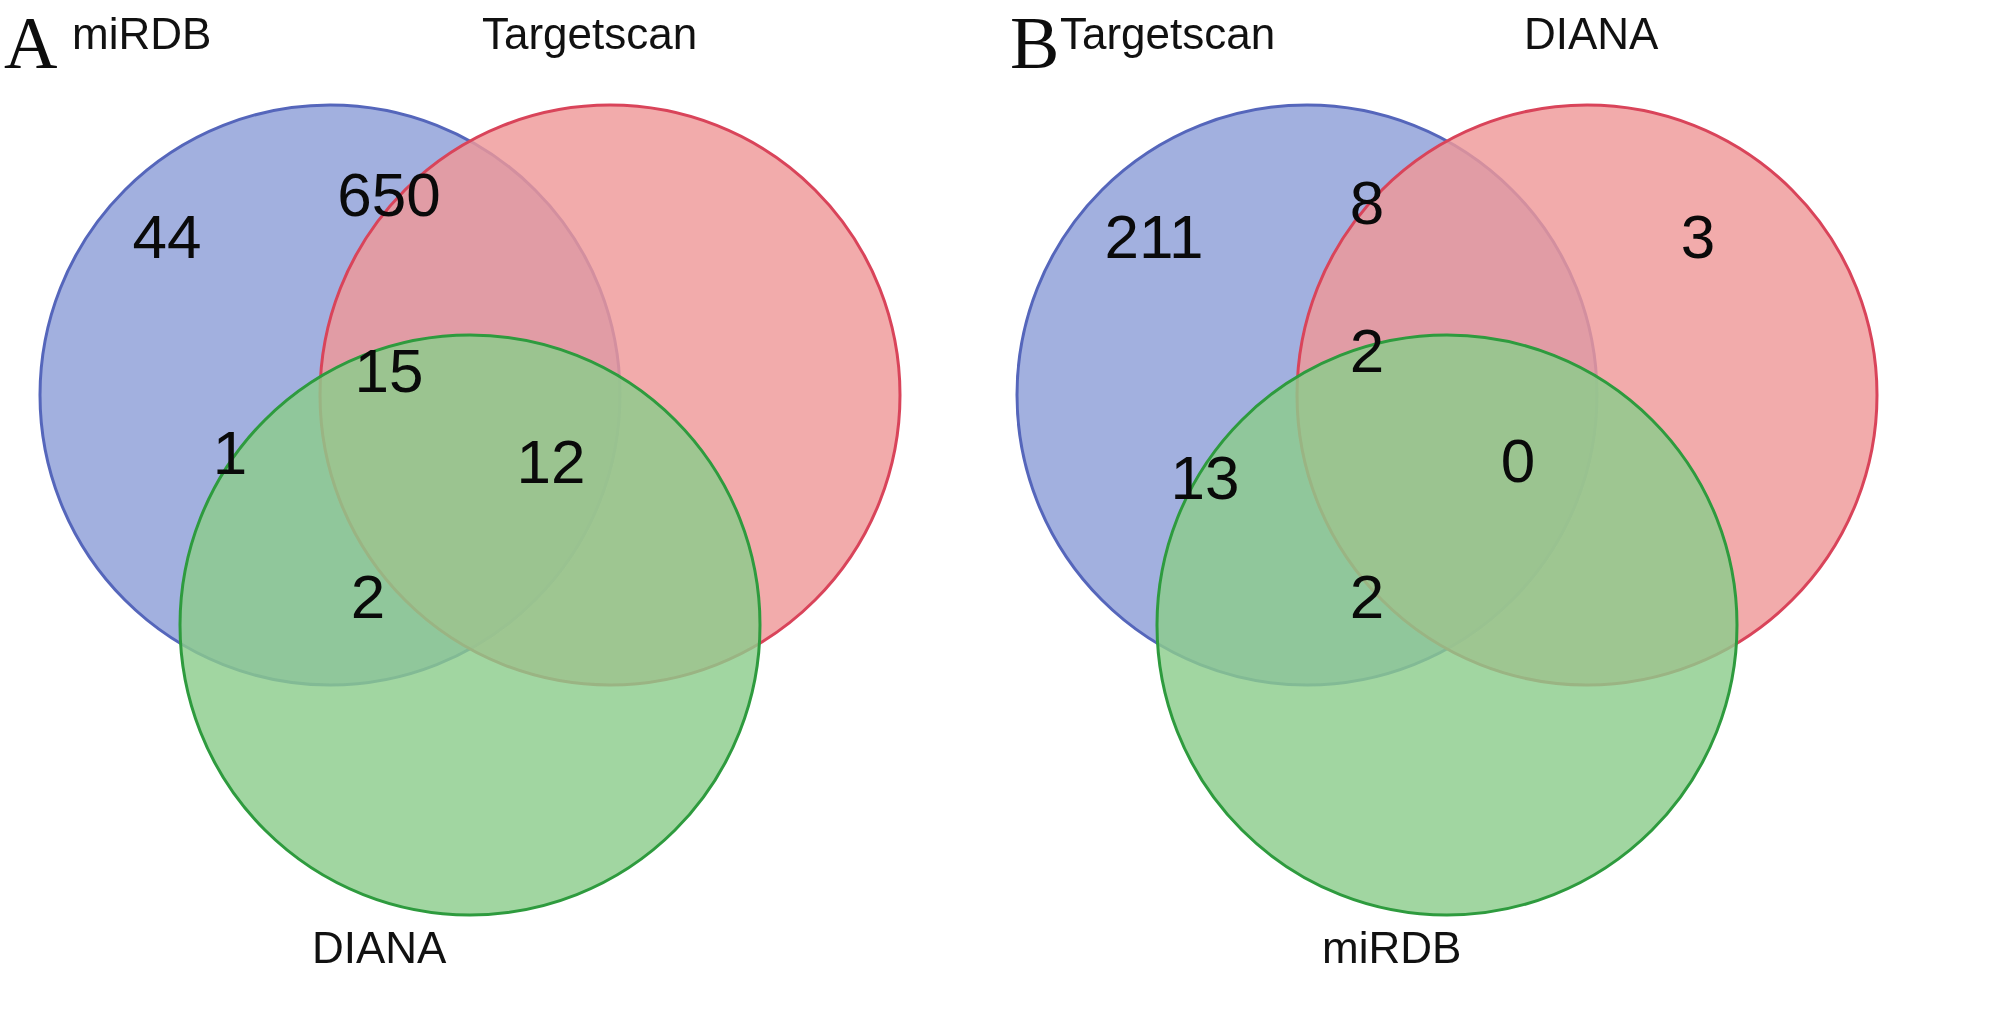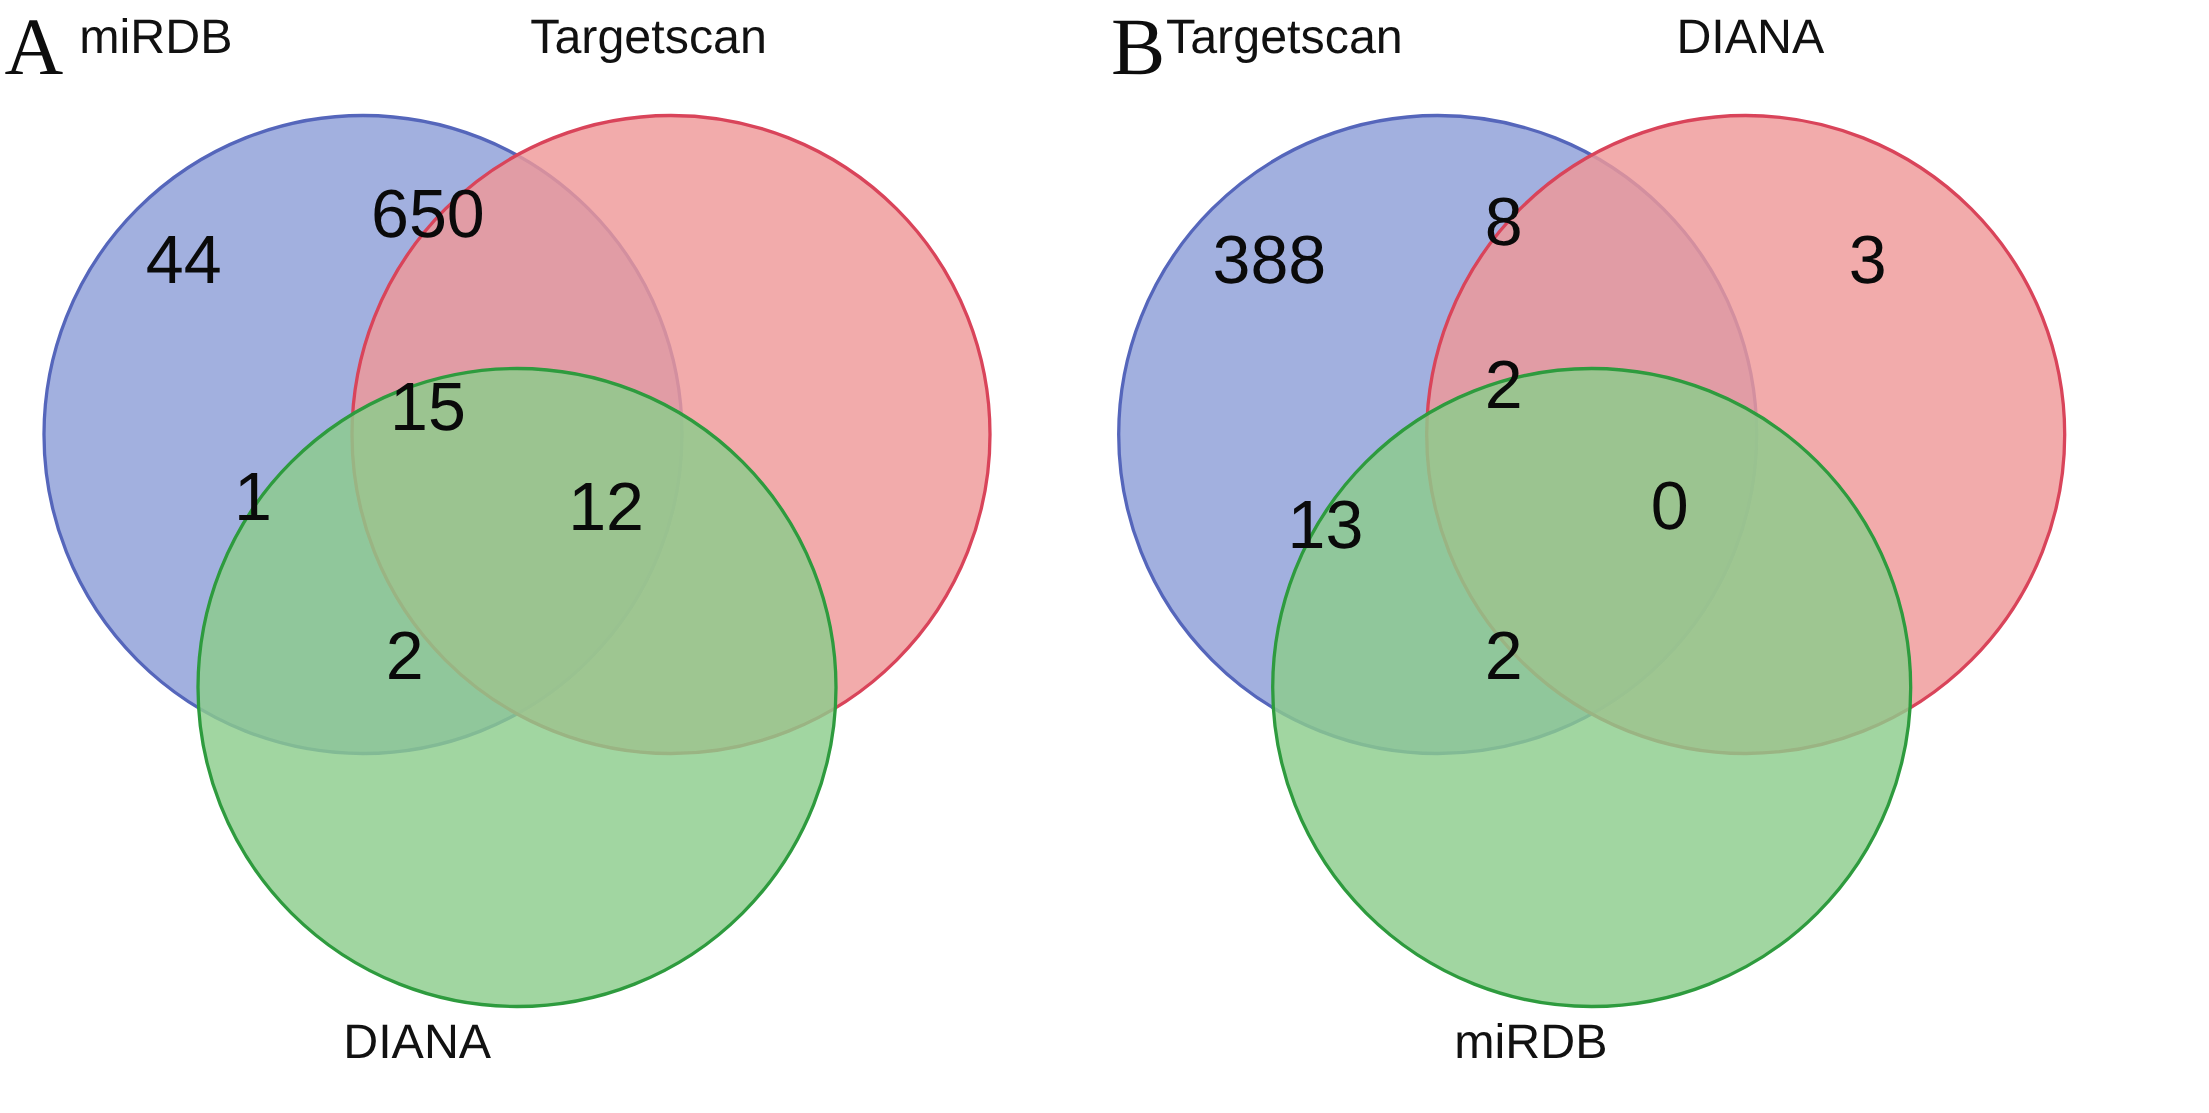--- a/index.html
+++ b/index.html
@@ -102,21 +102,21 @@
         <ellipse cx="303" cy="395" rx="290" ry="290" fill="#8e9fd8" fill-opacity="0.82" stroke="#5566bb" stroke-width="3"></ellipse>
         <ellipse cx="583" cy="395" rx="290" ry="290" fill="#ef9898" fill-opacity="0.82" stroke="#d9445a" stroke-width="3"></ellipse>
         <ellipse cx="443" cy="625" rx="290" ry="290" fill="#8ccd8c" fill-opacity="0.82" stroke="#2e9b3e" stroke-width="3"></ellipse>
       </g>
     </svg>
 
     <span class="set-label" style="left:56px; top:12px;">Targetscan</span>
     <span class="set-label" style="left:520px; top:12px;">DIANA</span>
     <span class="set-label" style="left:318px; top:926px;">miRDB</span>
 
-    <span class="count-label" style="left:150px; top:237px;">388</span>
+    <span class="count-label" style="left:150px; top:237px;">211</span>
     <span class="count-label" style="left:363px; top:203px;">8</span>
     <span class="count-label" style="left:694px; top:237px;">3</span>
     <span class="count-label" style="left:363px; top:351px;">2</span>
     <span class="count-label" style="left:201px; top:478px;">13</span>
     <span class="count-label" style="left:514px; top:461px;">0</span>
     <span class="count-label" style="left:363px; top:597px;">2</span>
   </div>
 
 </div>
 

